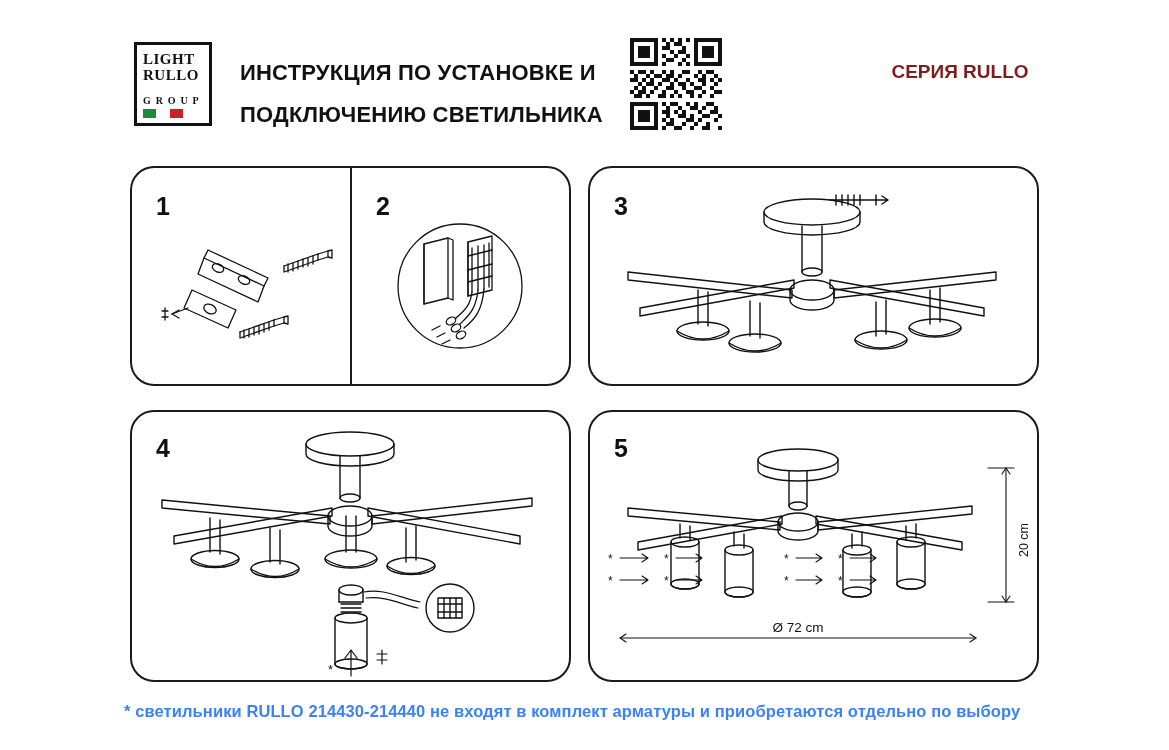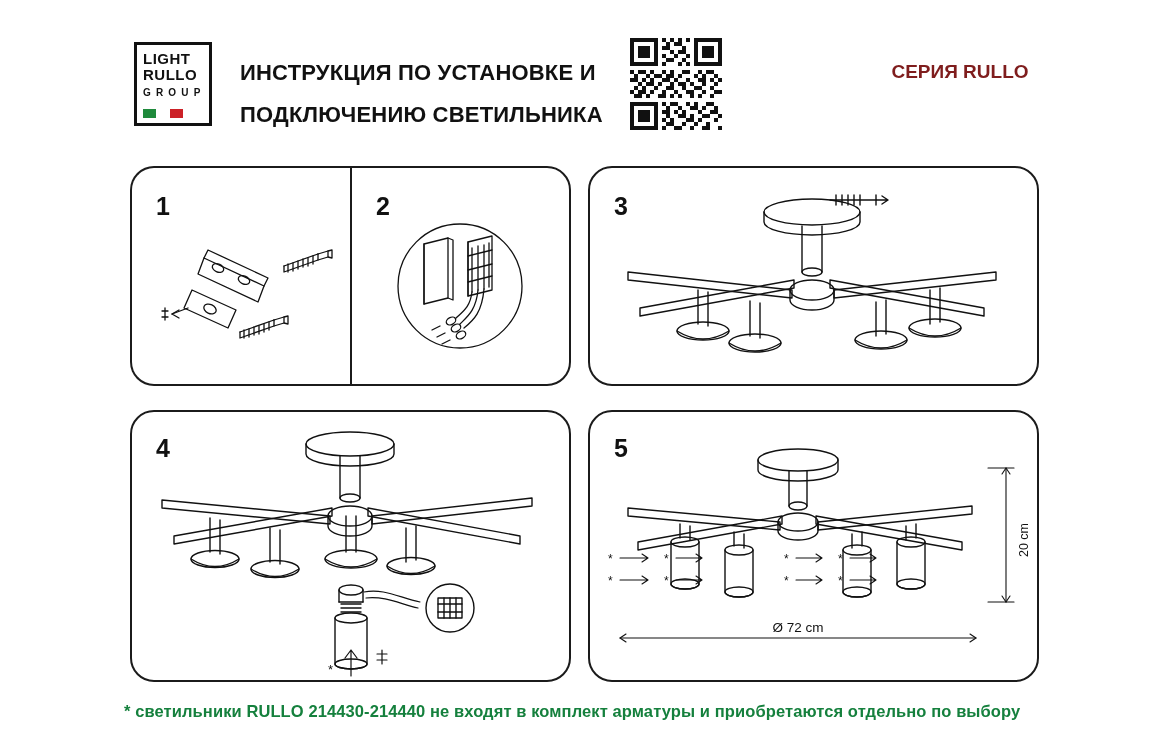--- a/index.html
+++ b/index.html
@@ -33,31 +33,31 @@
     position: absolute;
     left: 134px;
     top: 42px;
     width: 78px;
     height: 84px;
     border: 3px solid #111;
     box-sizing: border-box;
     padding: 6px 0 0 6px;
   }
   .logo-line {
-    font-family: Liberation Sans, sans-serif;
+    font-family: Liberation Serif, serif;
     font-size: 15px;
     font-weight: 700;
     letter-spacing: 0.5px;
     line-height: 16px;
     color: #111;
   }
   .logo-line.small {
     font-size: 10px;
     letter-spacing: 1.2px;
-    margin-top: 2px;
+    margin-top: 10px;
   }
   .logo-flag {
     position: absolute;
     left: 6px;
     bottom: 5px;
     width: 40px;
     height: 9px;
     display: flex;
   }
   .logo-flag i { flex: 1 1 0; display: block; height: 100%; }
@@ -118,21 +118,21 @@
   #panel-4 { left: 130px; top: 410px; width: 441px; height: 272px; }
   #panel-5 { left: 588px; top: 410px; width: 451px; height: 272px; }
 
   .footnote {
     position: absolute;
     left: 124px;
     top: 702px;
     width: 960px;
     font-size: 16.5px;
     font-weight: 700;
-    color: #15803d;
+    color: #3b82f6;
     letter-spacing: 0.1px;
   }
 
   svg { display: block; }
   .ln { stroke: #111; fill: none; }
 </style>
 </head>
 <body>
 
 <div class="page">

